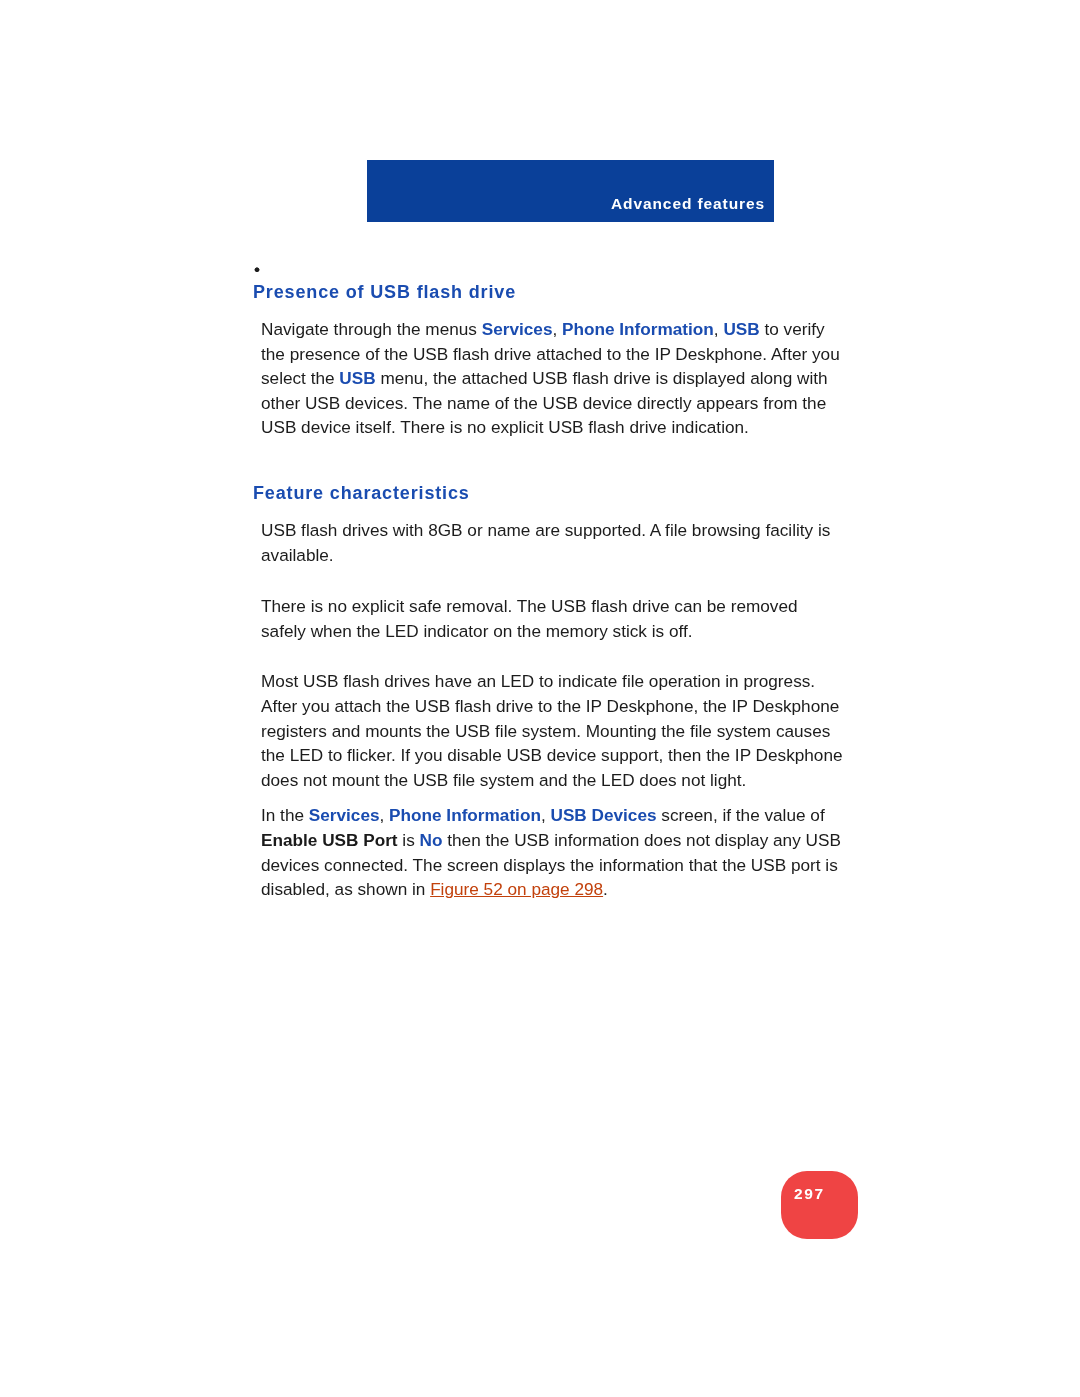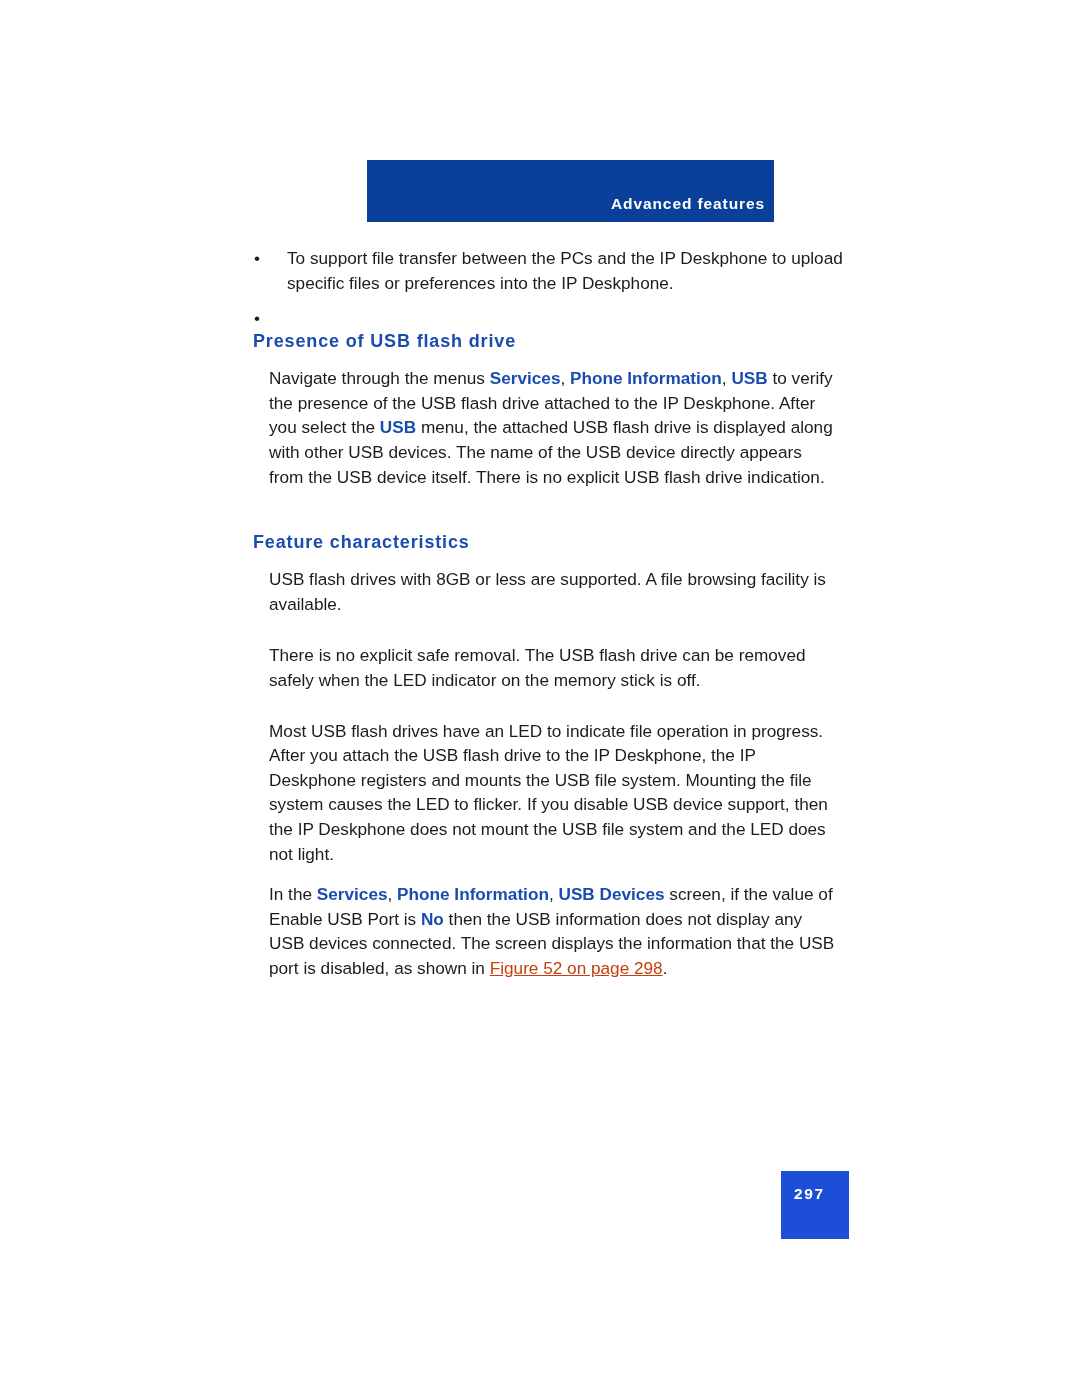--- a/index.html
+++ b/index.html
@@ -90,48 +90,49 @@
   }
   .heading-1 { margin-top: 33px; }
   .heading-2 { margin-top: 40px; }
   .heading-3 { margin-top: 43px; }
 
   
   .para {
     font-size: 17.2px;
     line-height: 24.6px;
     color: #1c1c1c;
-    margin: 16px;
+    margin: 8px;
   }
   .para-after-heading { margin-top: 11px; }
   .para-gap { margin-top: 26px; }
   .para-gap-lg { margin-top: 27px; }
 
   .term {
     color: #1a4cb0;
     font-weight: bold;
   }
   .strong-black {
     color: #1a1a1a;
-    font-weight: normal;
+    font-weight: bold;
   }
   .xref {
     color: #c2410c;
     font-weight: normal;
   }
 
   
   .page-number-box {
     position: absolute;
     left: 781px;
     top: 1171px;
-    width: 68px;
+    width: 77px;
     height: 68px;
-    background: #1d4ed8;
+    background: #ef4444;
     box-sizing: border-box;
+    border-radius: 26px;
   }
   .page-number-text {
     position: absolute;
     left: 13px;
     top: 14px;
     color: #ffffff;
     font-size: 15.5px;
     font-weight: bold;
     letter-spacing: 1.6px;
   }
@@ -143,36 +144,35 @@
 
   <div class="header-bar">
     <span class="header-bar-title">Advanced features</span>
   </div>
 
   <div class="content">
 
     <ul class="bullet-list">
       <li class="bullet-item">
         <span class="bullet-marker">•</span>
-        <span>To support file transfer between the PCs and the IP Deskphone to upload specific files or preferences into the IP Deskphone.</span>
       </li>
       <li class="bullet-item">
         <span class="bullet-marker">•</span>
       </li>
     </ul>
 
     <h2 class="section-heading heading-1">Presence of USB flash drive</h2>
 
     <p class="para para-after-heading">
       <span>Navigate through the menus </span><span class="term">Services</span><span>, </span><span class="term">Phone Information</span><span>, </span><span class="term">USB</span><span> to verify the presence of the USB flash drive attached to the IP Deskphone. After you select the </span><span class="term">USB</span><span> menu, the attached USB flash drive is displayed along with other USB devices. The name of the USB device directly appears from the USB device itself. There is no explicit USB flash drive indication.</span>
     </p>
 
     <h2 class="section-heading heading-2">Feature characteristics</h2>
 
-    <p class="para para-after-heading">USB flash drives with 8GB or less are supported. A file browsing facility is available.</p>
+    <p class="para para-after-heading">USB flash drives with 8GB or name are supported. A file browsing facility is available.</p>
 
     <p class="para para-gap-lg">There is no explicit safe removal. The USB flash drive can be removed safely when the LED indicator on the memory stick is off.</p>
 
     <p class="para para-gap">Most USB flash drives have an LED to indicate file operation in progress. After you attach the USB flash drive to the IP Deskphone, the IP Deskphone registers and mounts the USB file system. Mounting the file system causes the LED to flicker. If you disable USB device support, then the IP Deskphone does not mount the USB file system and the LED does not light.</p>
 
 
     <p class="para para-after-heading">
       <span>In the </span><span class="term">Services</span><span>, </span><span class="term">Phone Information</span><span>, </span><span class="term">USB Devices</span><span> screen, if the value of </span><span class="strong-black">Enable USB Port</span><span> is </span><span class="term">No</span><span> then the USB information does not display any USB devices connected. The screen displays the information that the USB port is disabled, as shown in </span><a class="xref" href="#">Figure 52 on page 298</a><span>.</span>
     </p>
 

